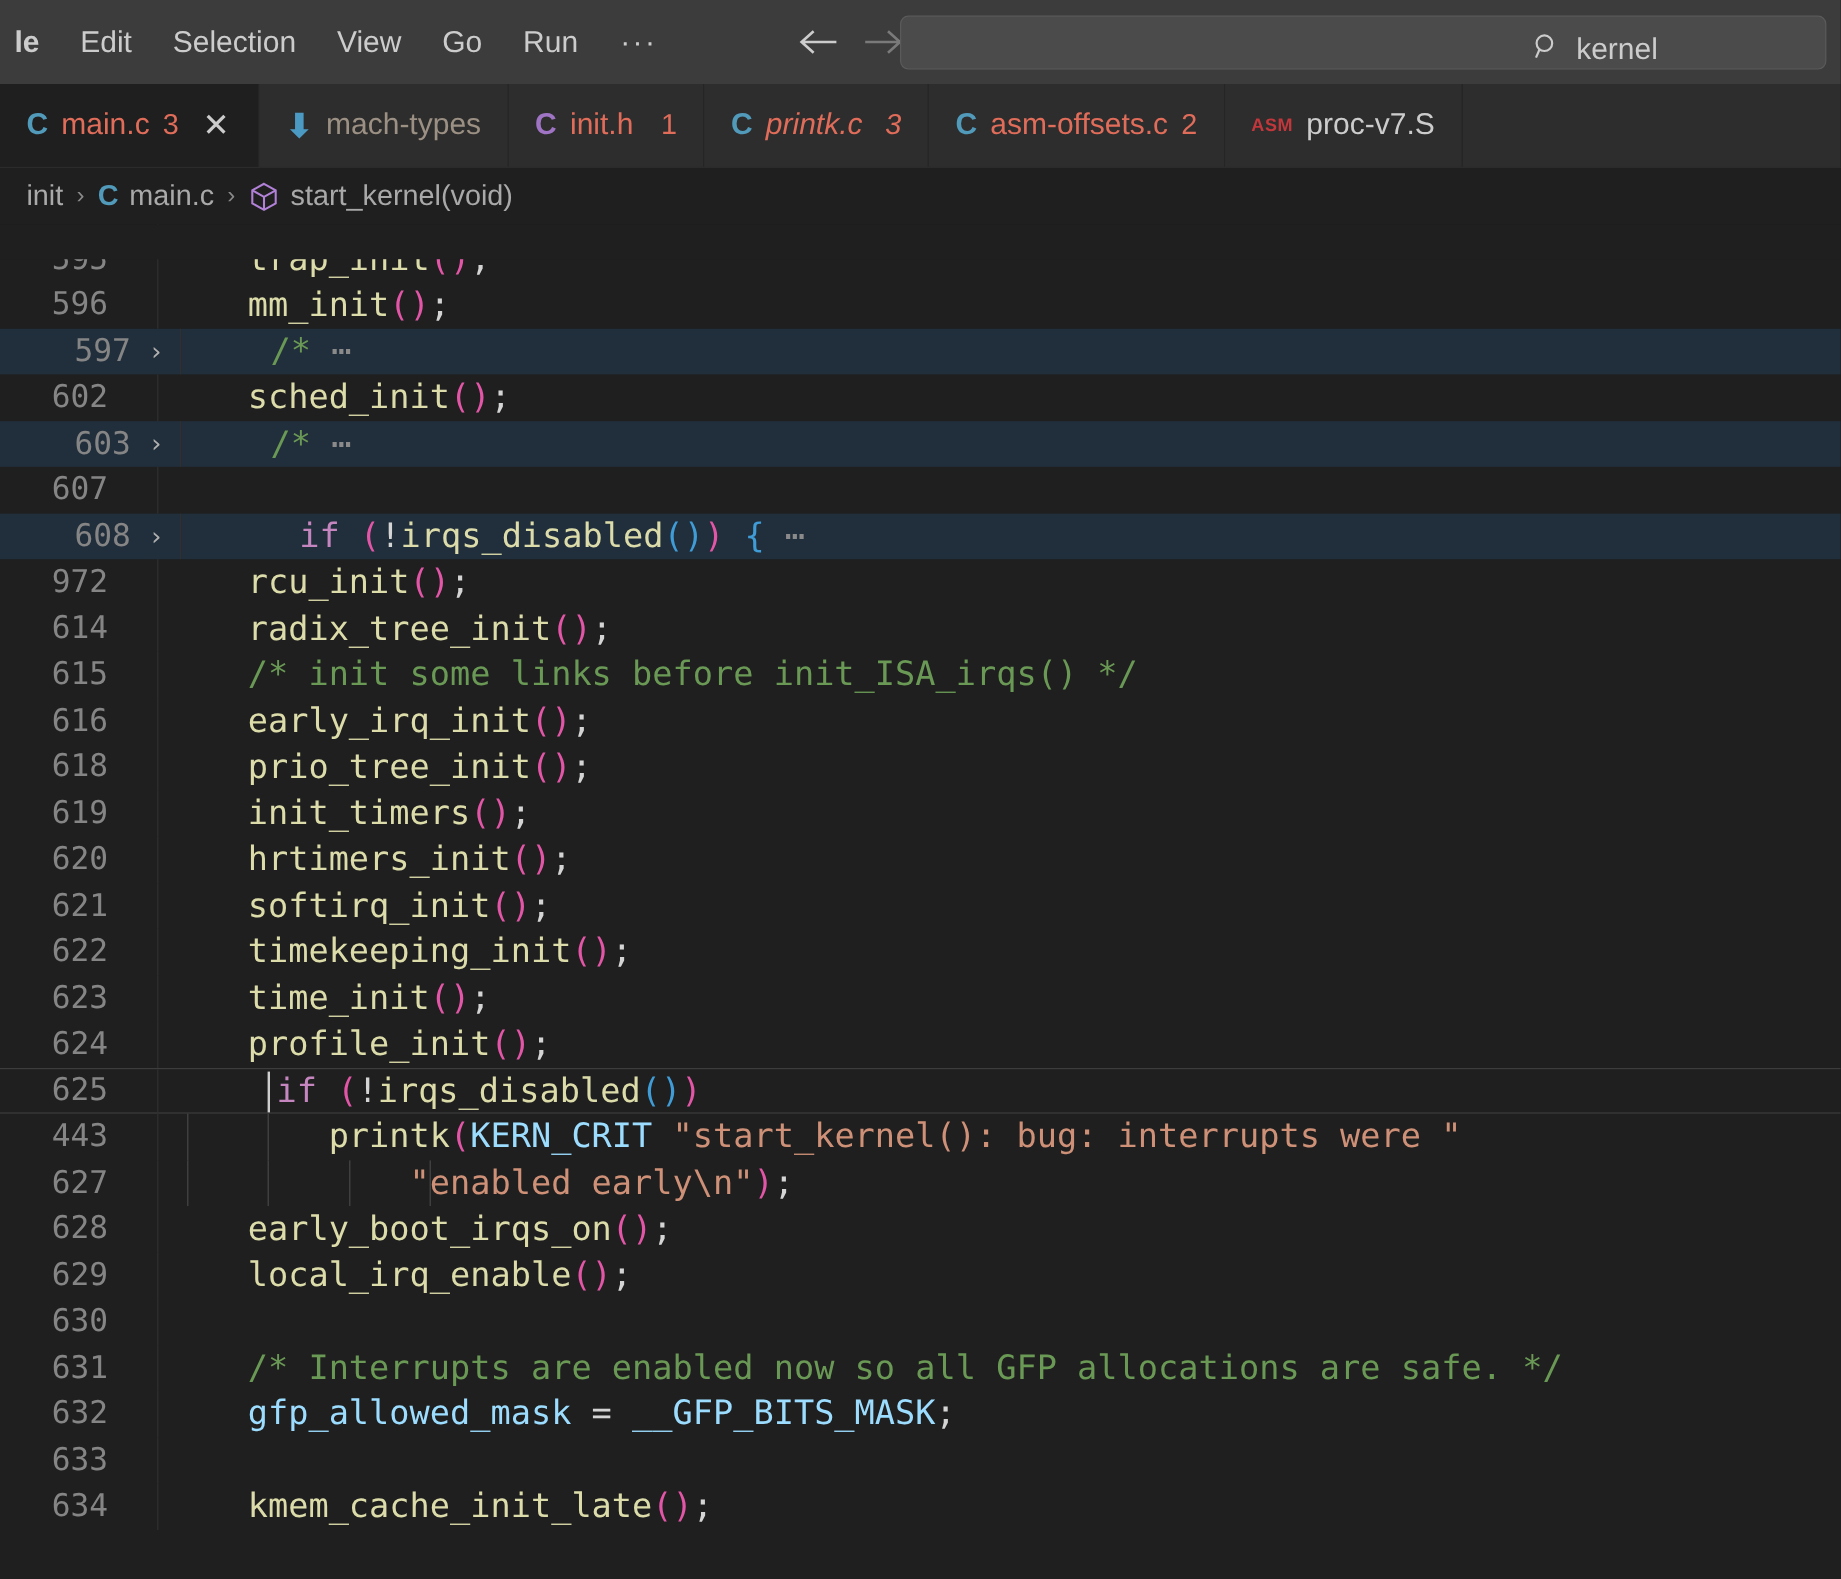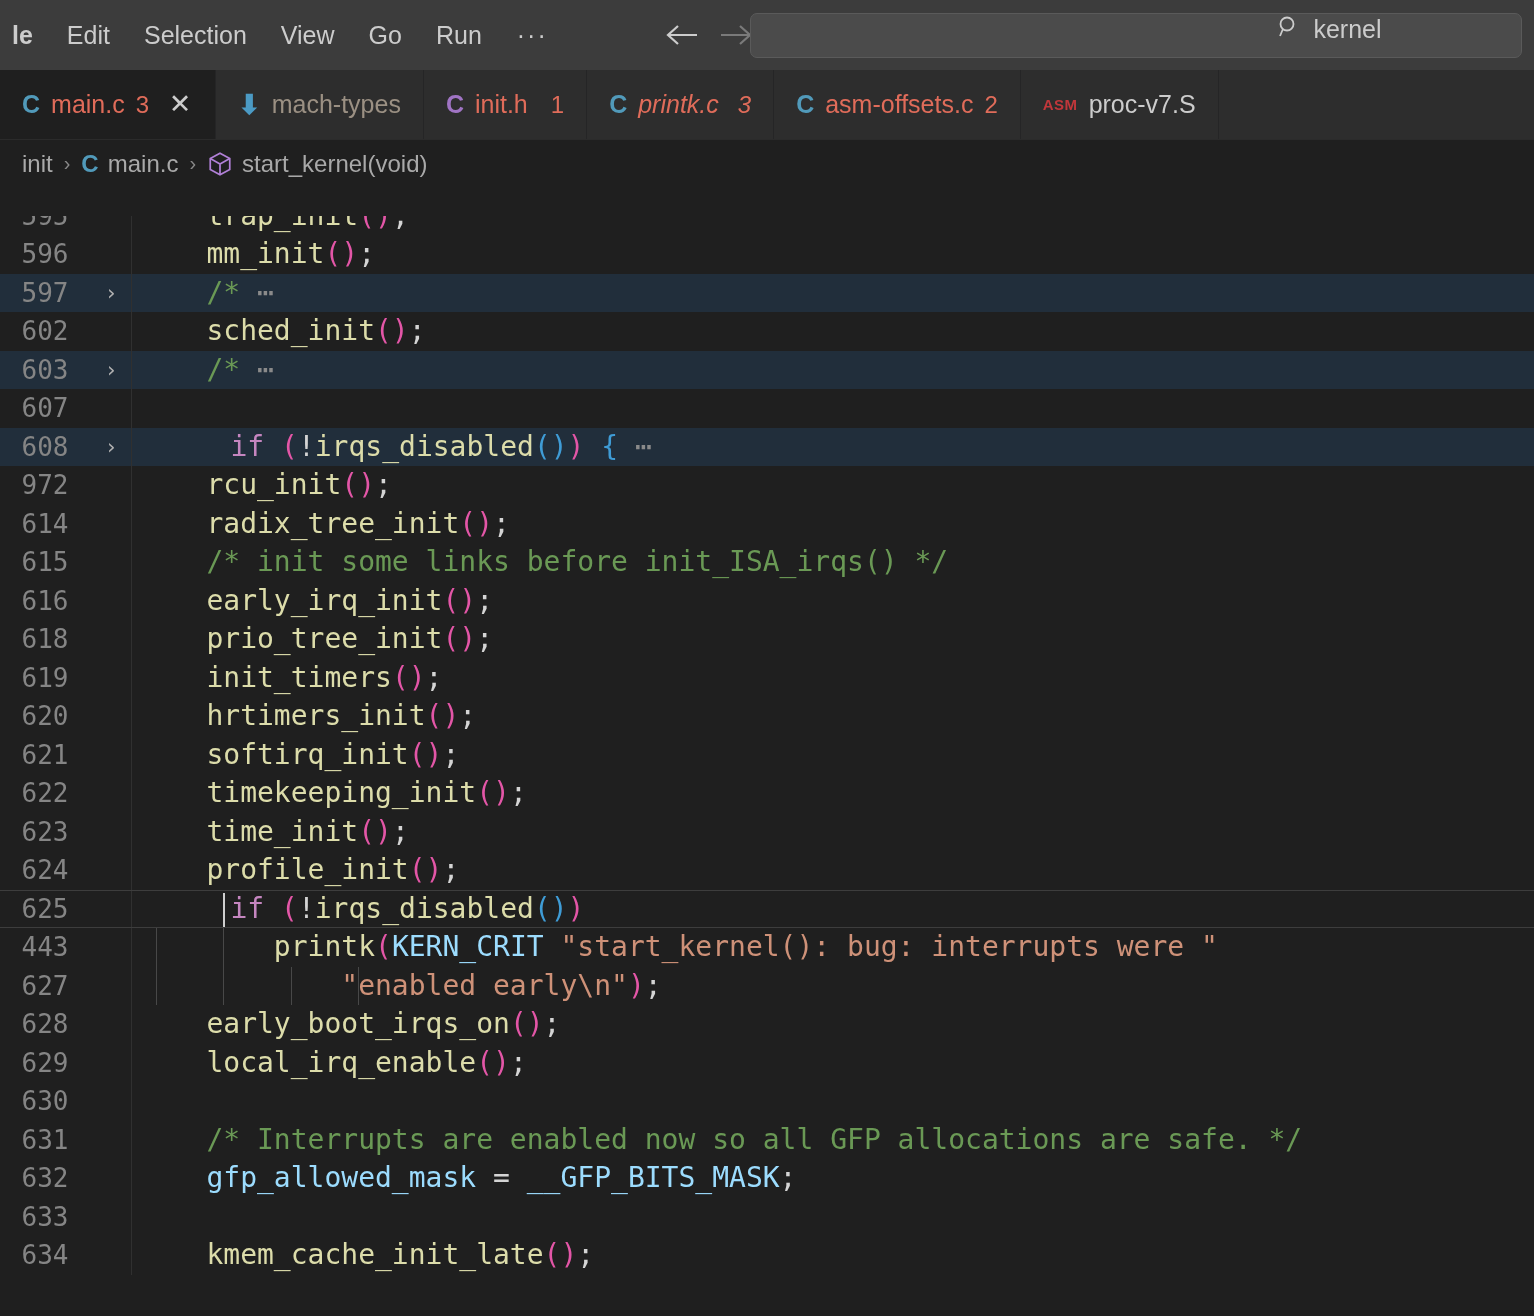--- a/index.html
+++ b/index.html
@@ -24,21 +24,21 @@
   .menu-dots{ color:#cccccc; font-size:25px; padding:8px 18px; letter-spacing:2px; }
 
   .nav-arrows{ display:flex; align-items:center; gap:14px; margin-left:96px; }
   .nav-arrow{ width:40px; height:40px; display:flex; align-items:center; justify-content:center; }
   .nav-arrow svg{ display:block; }
 
   .cmdcenter{
     position:absolute; left:750px; top:13px;
     width:772px; height:45px;
     background:#4b4b4b; border:1px solid #5a5a5a; border-radius:7px;
-    display:flex; align-items:flex-start; justify-content:center;
+    display:flex; align-items:flex-end; justify-content:center;
     gap:11px;
   }
   .cmdcenter .qtext{ color:#cccccc; font-size:25px; }
   .cmd-inner{ display:flex; align-items:center; gap:11px; transform:translateX(193px); }
 
   
   .tabbar{
     height:70px; background:#2d2d2d;
     display:flex; align-items:stretch;
     border-bottom:1px solid #2b2b2b;
@@ -74,33 +74,33 @@
   .editor{
     position:relative; background:#1f1f1f;
     height:1129px; overflow:hidden;
   }
   .code-area{ position:absolute; left:0; top:-29px; width:100%; }
 
   .row{
     position:relative; height:38.5px;
     display:flex; align-items:center;
   }
-  .row.folded{ background:#212e3b; }
+  .row.folded{ background:#212e3b;padding-left:19px; }
   .row.current{
     border-top:1px solid #3d3d3d;
     border-bottom:1px solid #3d3d3d;
     height:38.5px;
   }
   .gutter{
     width:133px; min-width:133px; height:100%;
     display:flex; align-items:center; position:relative;
     background:transparent;
   }
   .lnum{
-    width:92px; text-align:center; color:#858585;
+    width:92px; text-align:right; color:#858585;
     font-family:"DejaVu Sans Mono", monospace; font-size:26px;
     padding-right:2px;
   }
   .foldarrow{
     width:38px; text-align:center; color:#b0b0b0; font-size:21px;
     font-family:"DejaVu Sans Mono", monospace;
   }
   .gutter-line{
     position:absolute; right:1px; top:0; bottom:0; width:1px; background:#303030;
   }

